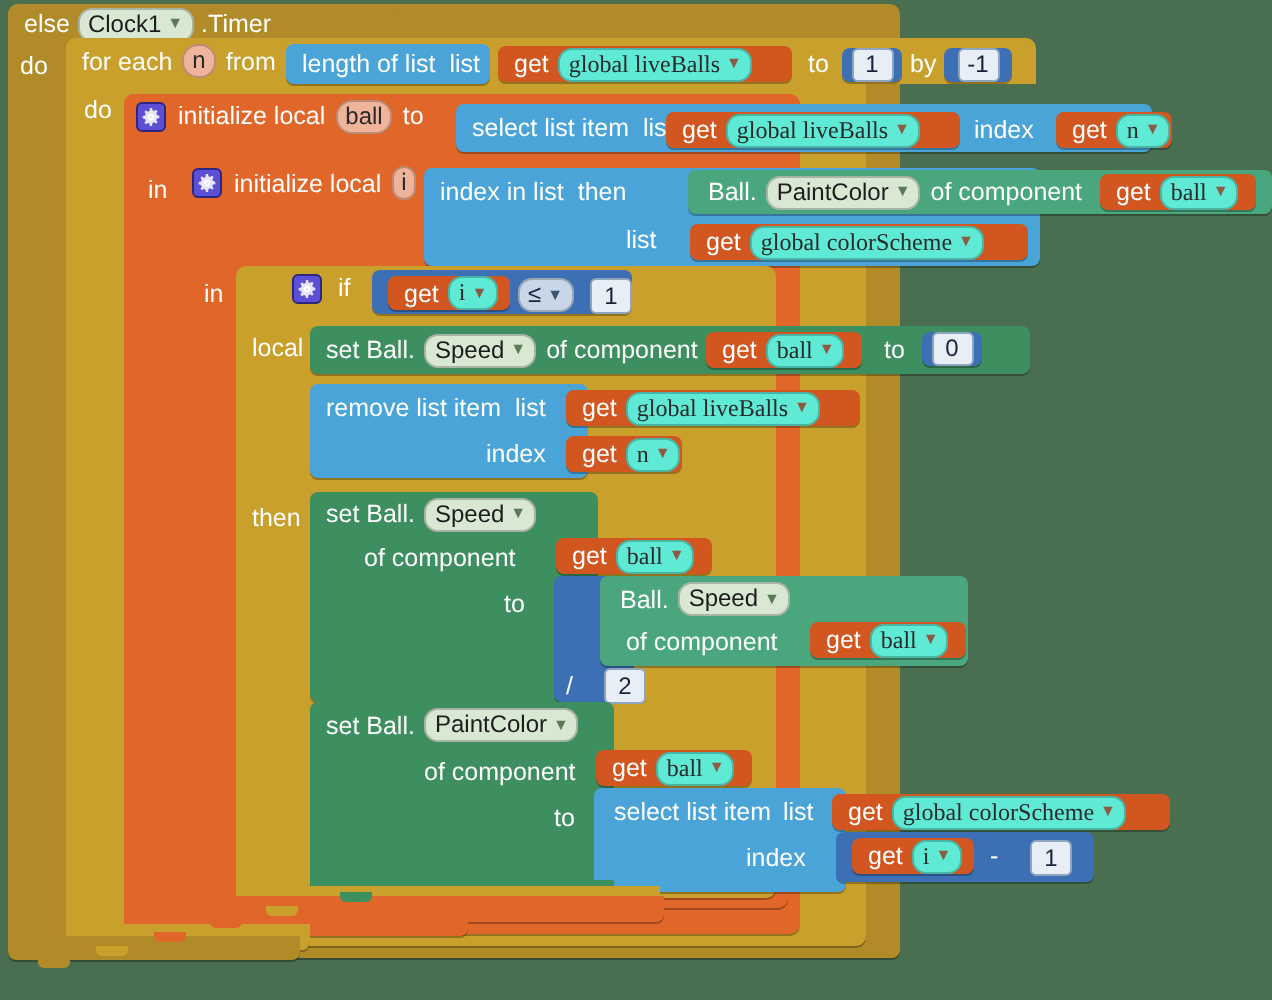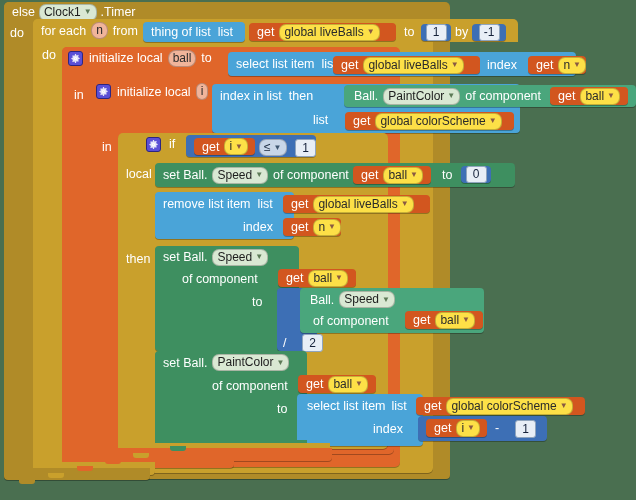--- a/index.html
+++ b/index.html
@@ -28,21 +28,21 @@
   .c-list   {background:#4aa4d8;}   
   .c-comp   {background:#3e8f60;}   
   .c-compG  {background:#4aa67c;}   
   .c-math   {background:#3d6fb5;}   
   .c-logicL {background:#3d6fb5;}
 
   
   .chip{display:inline-flex;align-items:center;border-radius:7px;
         padding:0 4px;height:15px;line-height:15px;font-size:12px;
         border:1px solid rgba(0,0,0,.22);}
-  .chip-varL{background:#fde047;color:#2a2a2a;}
+  .chip-varL{background:#5eead4;color:#2a2a2a;font-family:Liberation Serif, serif;}
   .chip-drop{background:#d9e8d3;color:#1d1d1d;}
   .chip-cmp{background:#c8d6e8;color:#15243a;}
   .chip-num{background:#e8eef6;color:#16223a;border:1px solid #8fa4bd;
             border-radius:3px;min-width:13px;justify-content:center;padding:0 3px;}
   .chip-name{background:#f0b49a;color:#2a2a2a;border-radius:8px;}
   .tri{margin-left:3px;font-size:8px;color:#8a5a42;line-height:1;}
   .tri-d{margin-left:3px;font-size:8px;color:#5d7a57;line-height:1;}
   .tri-c{margin-left:3px;font-size:8px;color:#3d556f;line-height:1;}
 
   
@@ -73,21 +73,21 @@
 
   <div class="bar" style="left:33px;top:19px;width:485px;height:23px;background:#c9a02c;border-radius:5px 5px 0 0;padding-left:8px;">
     <span class="lbl">for each</span>
     <span class="chip chip-name" style="margin:0 5px;">
       <span>n</span>
     </span>
     <span class="lbl">from</span>
   </div>
 
   <div class="bar sh c-list" style="left:143px;top:22px;width:102px;height:20px;padding-left:8px;">
-    <span class="lbl">thing of list</span>
+    <span class="lbl">length of list</span>
     <span class="lbl" style="margin-left:7px;">list</span>
   </div>
 
   <div class="bar sh c-varD" style="left:249px;top:23px;width:147px;height:18px;padding-left:8px;">
     <span class="lbl">get</span>
     <span class="chip chip-varL" style="margin-left:5px;">
       <span>global liveBalls</span>
       <span class="tri">▼</span>
     </span>
   </div>

